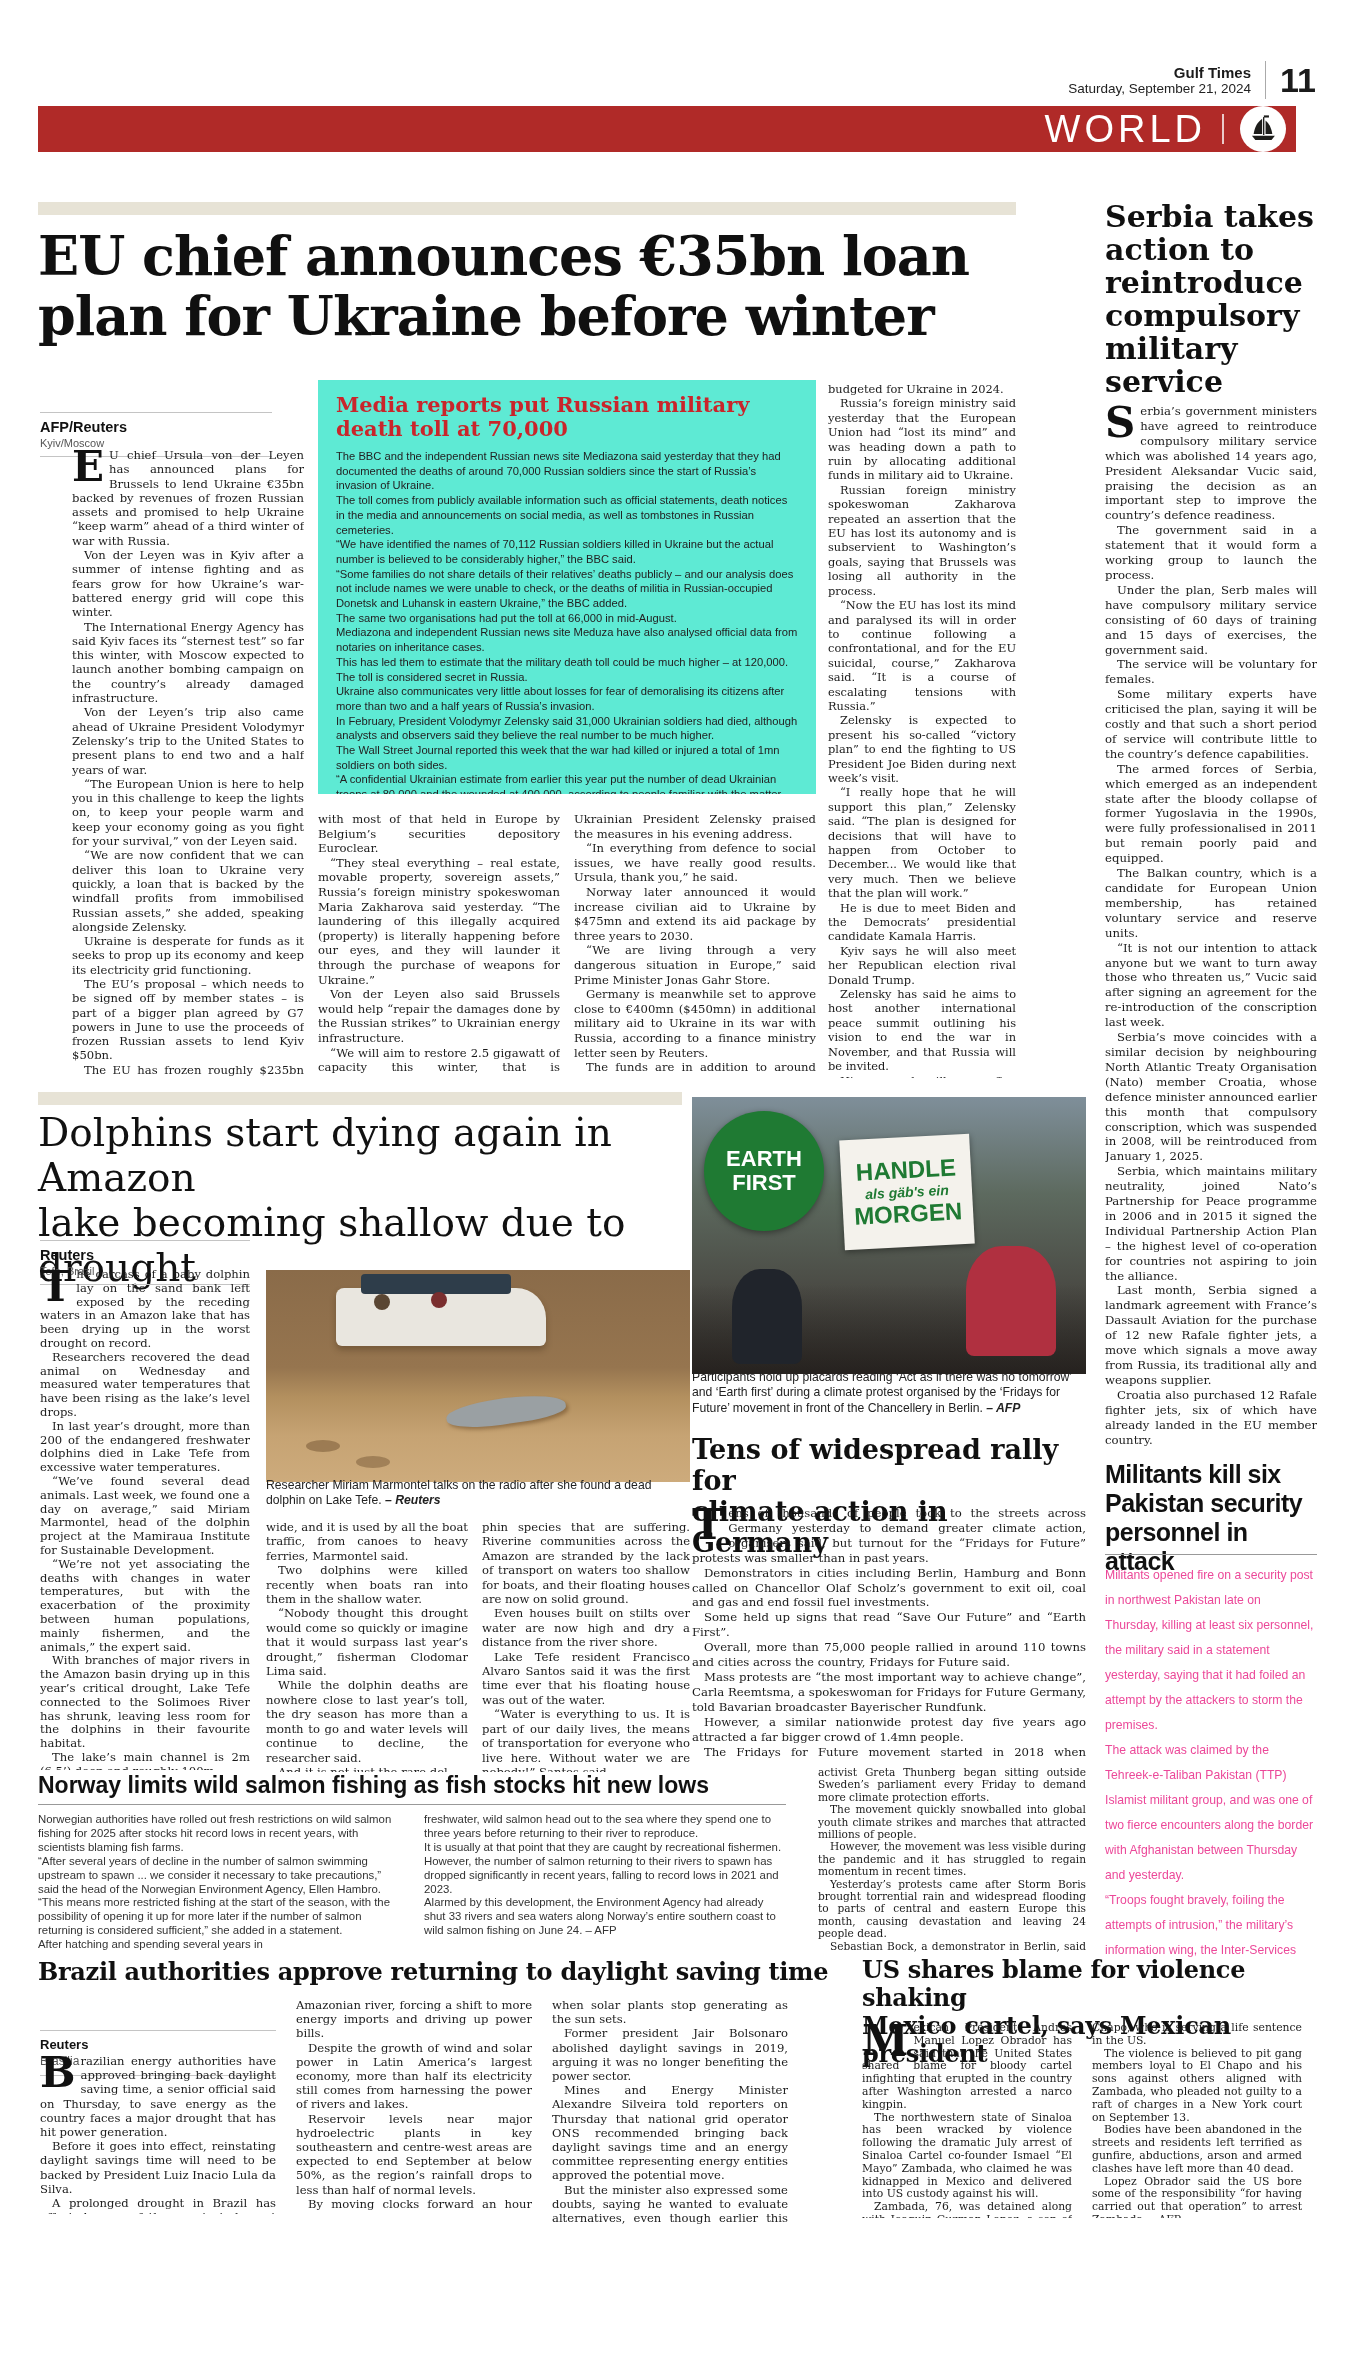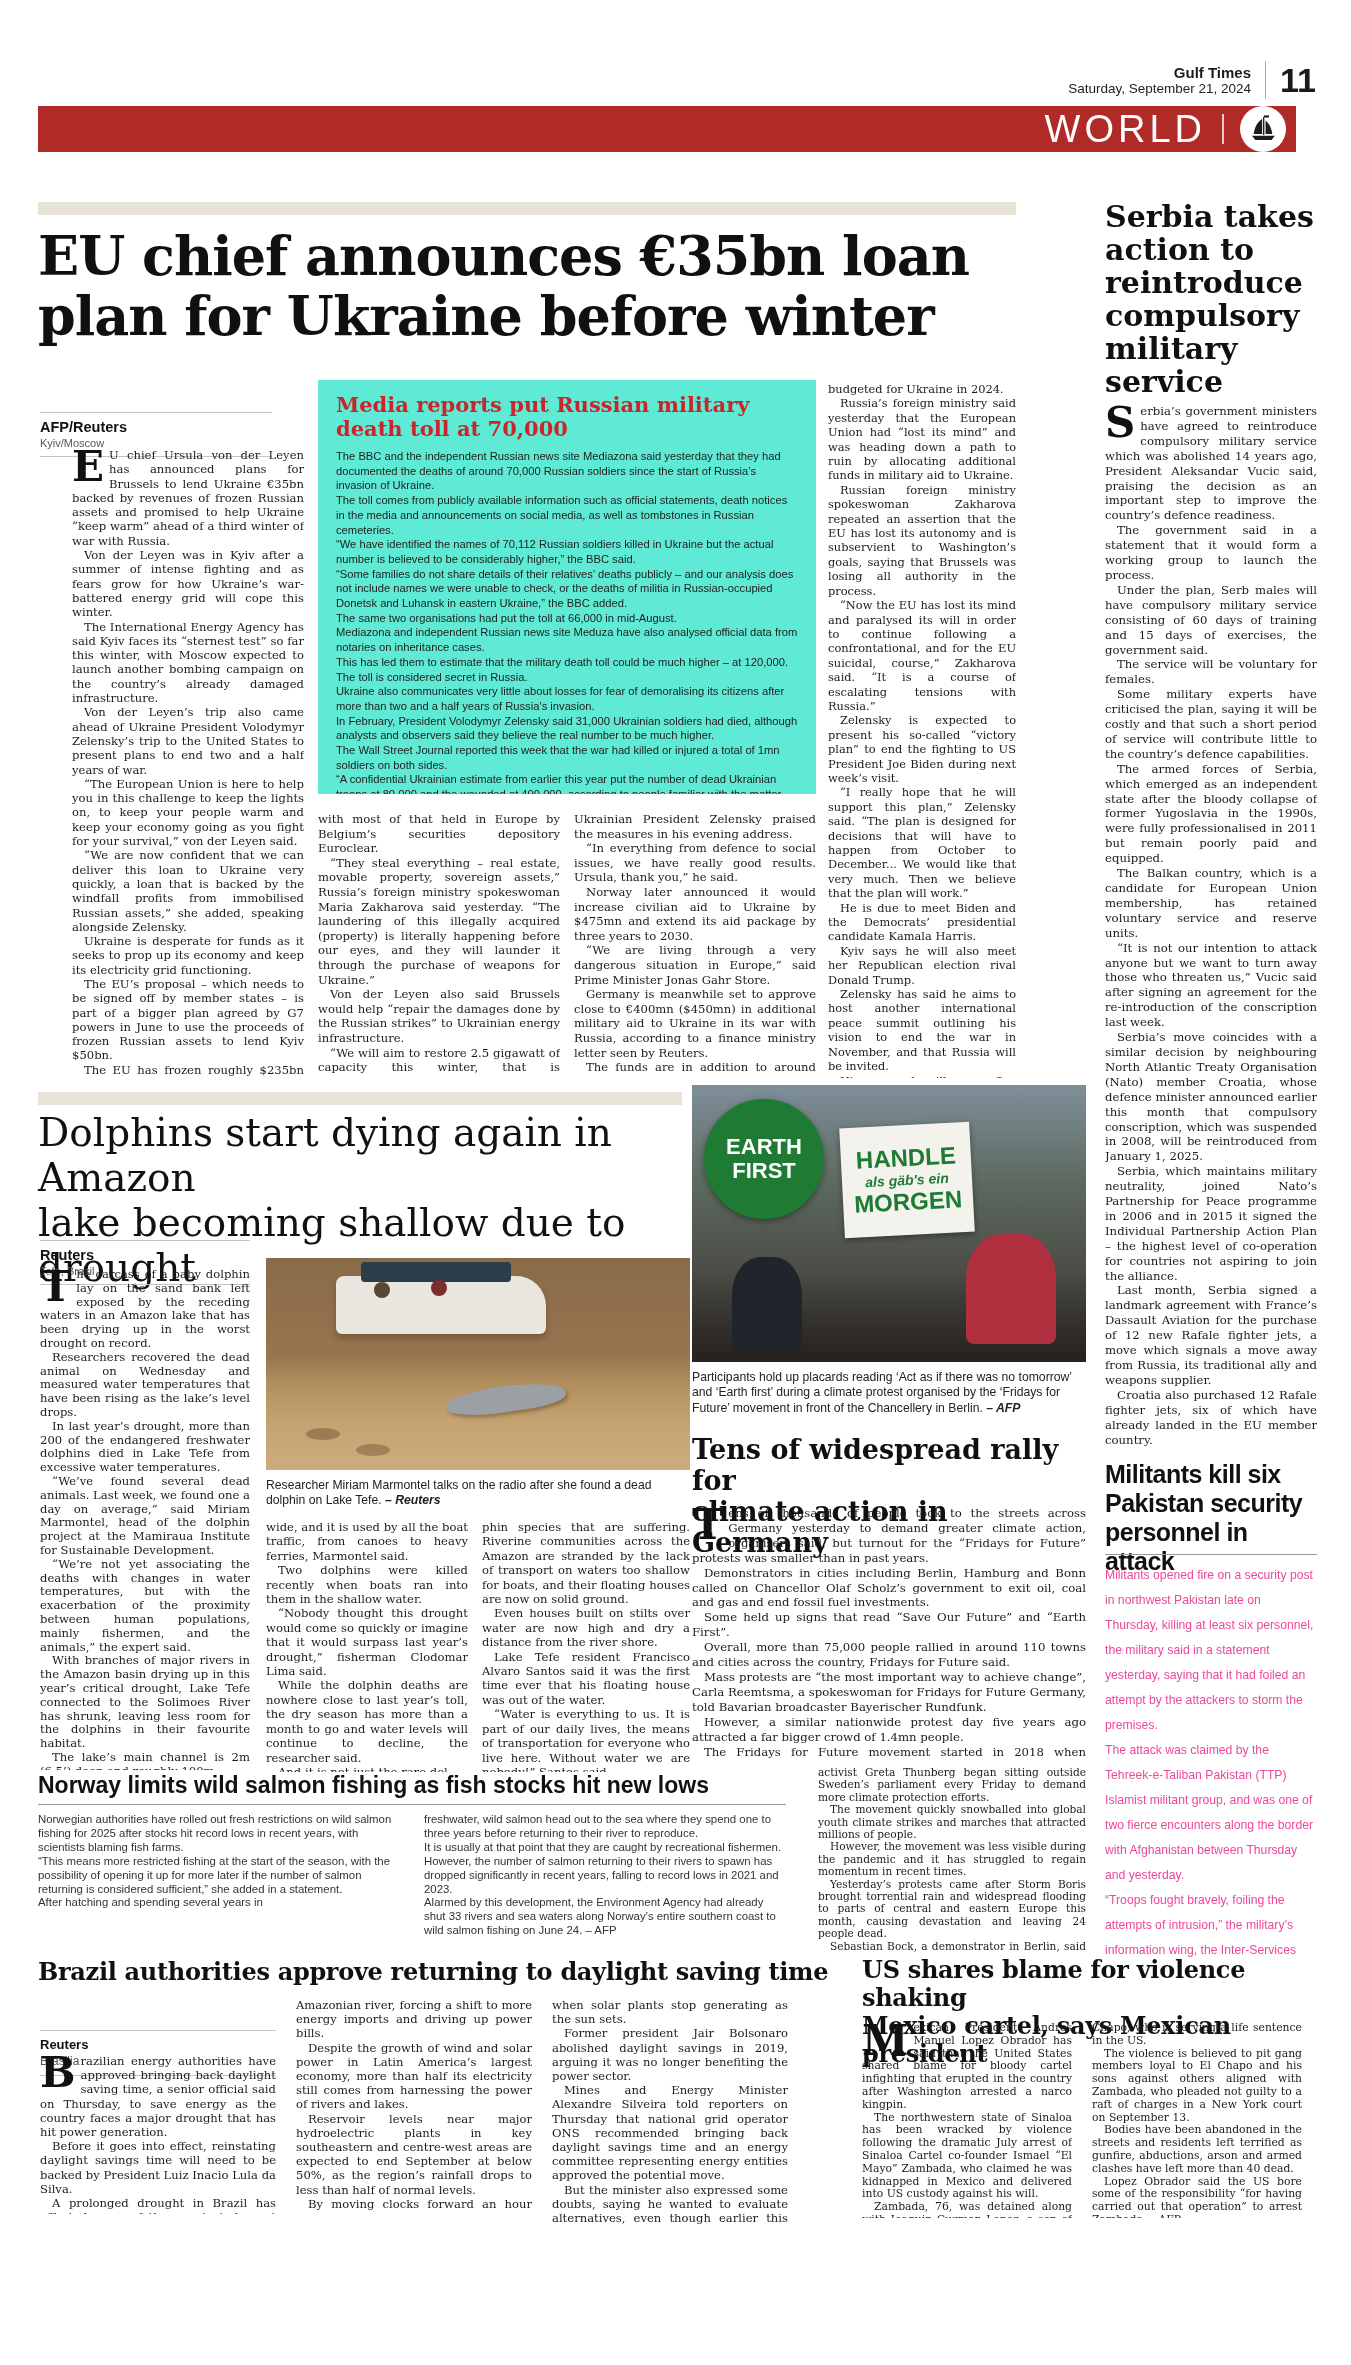--- a/index.html
+++ b/index.html
@@ -13,21 +13,21 @@
   .dc p:first-child::first-letter{float:left;font-family:"DejaVu Serif",serif;font-weight:bold;
       font-size:42px;line-height:33px;padding:2px 5px 0 0;color:#111;}
   .clip{overflow:hidden;}
   .byline{border-top:1px solid #c4c4c4;border-bottom:1px solid #c4c4c4;padding:6px 0 7px;margin-top:32px;}
   .byline .ag{font-weight:bold;font-size:14.5px;color:#111;}
   .byline .pl{font-size:11px;color:#555;margin-top:2px;}
   .serif-head{font-family:"DejaVu Serif",serif;font-weight:bold;color:#101010;}
   .beige-bar{background:#e7e3d6;}
   .caption{font-size:12.2px;line-height:15.3px;color:#222;}
   .caption .cr{font-weight:bold;font-style:italic;}
-  .photo{overflow:hidden;}
+  .photo{overflow:hidden;margin-top:12px;}
 </style>
 </head>
 <body>
 
 <div id="page">
 
   <div class="abs" style="top:58px;left:880px;width:436px;height:44px;display:flex;align-items:center;justify-content:flex-end;">
     <div style="text-align:right;line-height:1.15;">
       <div style="font-weight:bold;font-size:15px;">Gulf Times</div>
       <div style="font-size:13.5px;color:#222;">Saturday, September 21, 2024</div>
@@ -228,20 +228,21 @@
       <p>The movement quickly snowballed into global youth climate strikes and marches that attracted millions of people.</p>
       <p>However, the movement was less visible during the pandemic and it has struggled to regain momentum in recent times.</p>
       <p>Yesterday’s protests came after Storm Boris brought torrential rain and widespread flooding to parts of central and eastern Europe this month, causing devastation and leaving 24 people dead.</p>
       <p>Sebastian Bock, a demonstrator in Berlin, said the floods were a reminder that the catastrophic effects of climate change were already being felt.</p>
     </div>
 
   <div class="abs" style="top:1772px;left:38px;width:748px;font-weight:bold;font-size:23px;line-height:26px;color:#111;">Norway limits wild salmon fishing as fish stocks hit new lows</div>
   <div class="abs" style="top:1804px;left:38px;width:748px;border-top:1px solid #999;"></div>
   <div class="abs sans-body clip" style="top:1813px;left:38px;width:358px;height:140px;font-size:11.4px;line-height:13.9px;color:#333;">
       <p>Norwegian authorities have rolled out fresh restrictions on wild salmon fishing for 2025 after stocks hit record lows in recent years, with scientists blaming fish farms.</p>
+      <p>“After several years of decline in the number of salmon swimming upstream to spawn ... we consider it necessary to take precautions,” said the head of the Norwegian Environment Agency, Ellen Hambro.</p>
       <p>“This means more restricted fishing at the start of the season, with the possibility of opening it up for more later if the number of salmon returning is considered sufficient,” she added in a statement.</p>
       <p>After hatching and spending several years in</p>
     </div>
   <div class="abs sans-body clip" style="top:1813px;left:424px;width:360px;height:140px;font-size:11.4px;line-height:13.9px;color:#333;">
       <p>freshwater, wild salmon head out to the sea where they spend one to three years before returning to their river to reproduce.</p>
       <p>It is usually at that point that they are caught by recreational fishermen.</p>
       <p>However, the number of salmon returning to their rivers to spawn has dropped significantly in recent years, falling to record lows in 2021 and 2023.</p>
       <p>Alarmed by this development, the Environment Agency had already shut 33 rivers and sea waters along Norway’s entire southern coast to wild salmon fishing on June 24. – AFP</p>
     </div>
 

